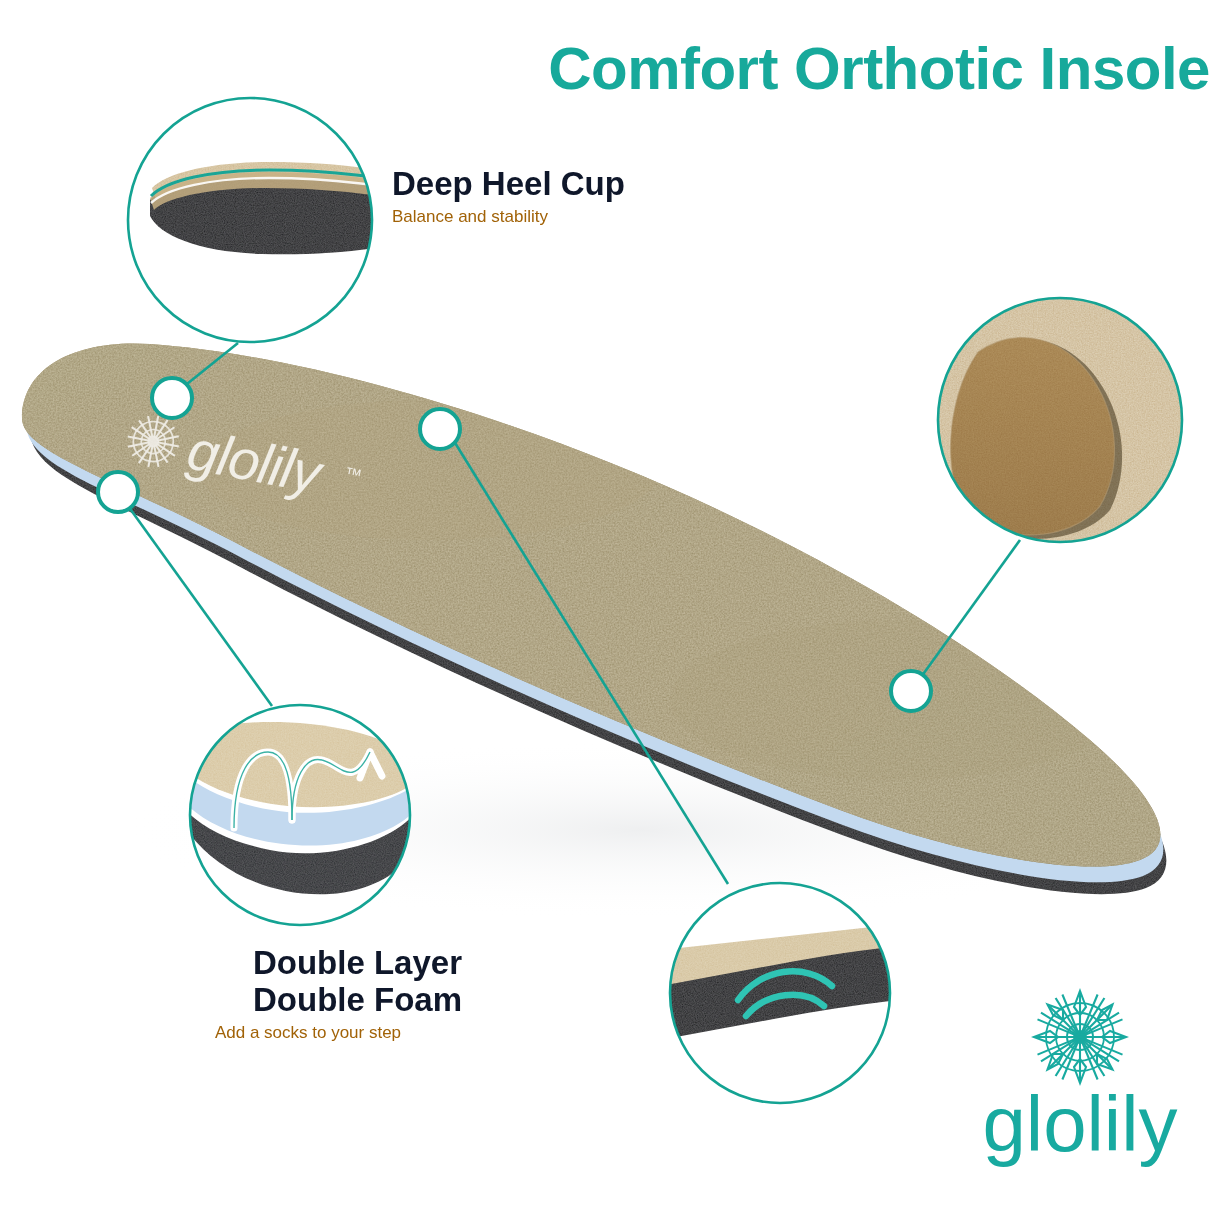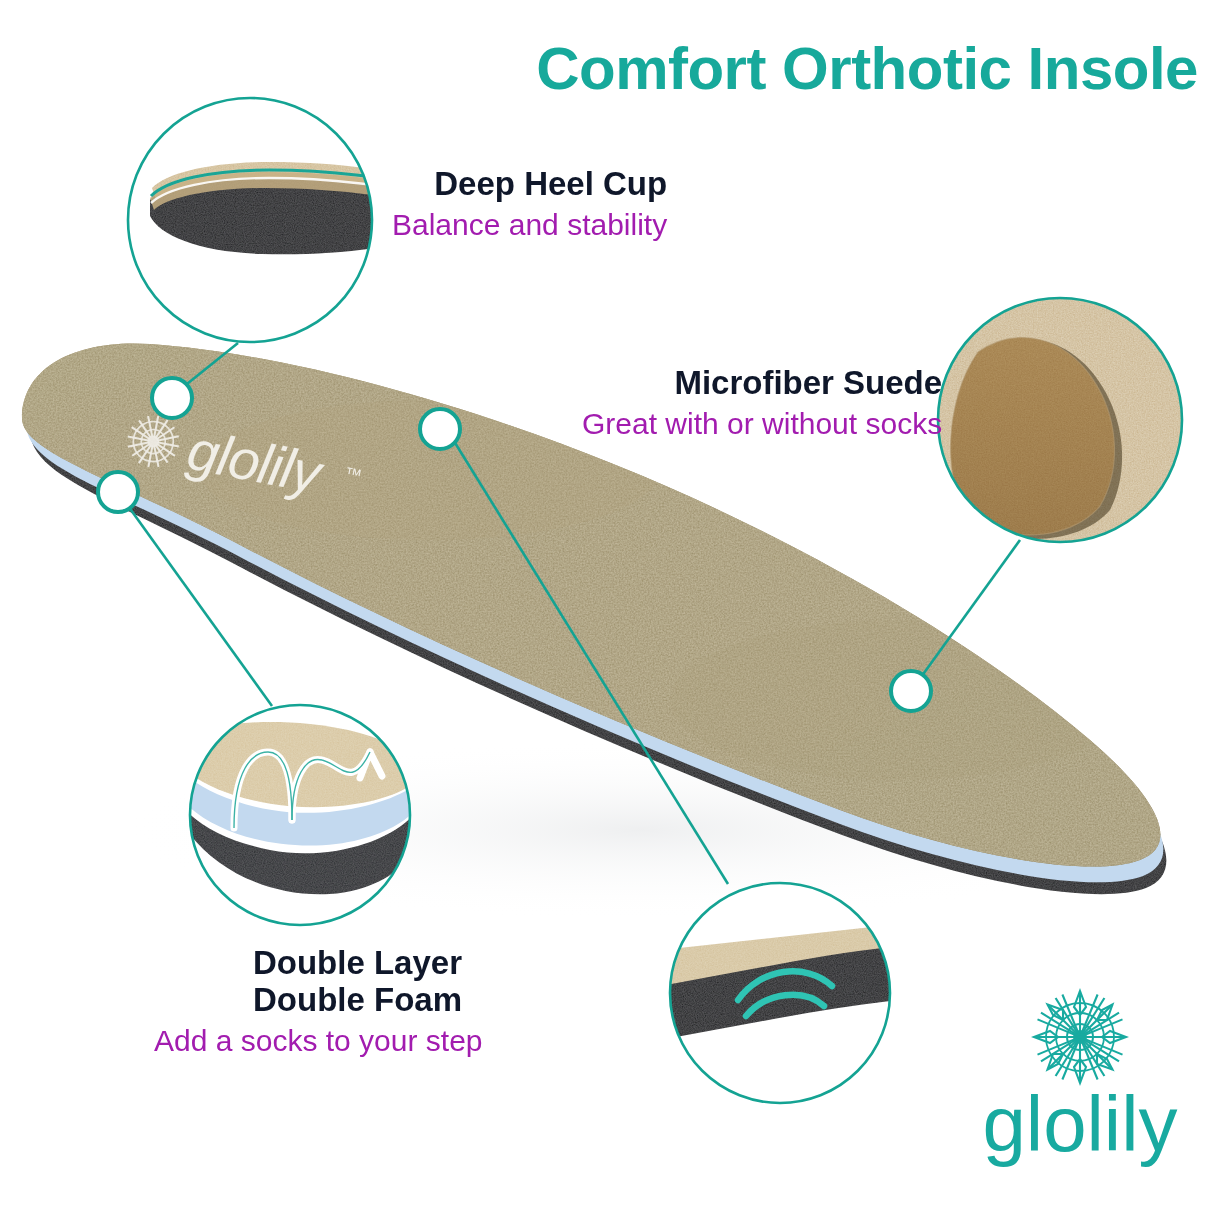--- a/index.html
+++ b/index.html
@@ -6,36 +6,36 @@
   html,body{margin:0;padding:0;background:#ffffff;}
   body{
     width:1214px;height:1214px;
     font-family:"Liberation Sans", sans-serif;
     overflow:hidden;position:relative;
   }
   #stage{position:absolute;left:0;top:0;width:1214px;height:1214px;background:#fff;}
 
   
   .title{
-    position:absolute;left:4px;top:34px;width:1194px;
+    position:absolute;left:16px;top:34px;width:1194px;
     text-align:right;
     font-size:60px;font-weight:bold;letter-spacing:-0.5px;
     color:#17a99b;
     font-family:"Liberation Sans", sans-serif;
     white-space:nowrap;
   }
 
   
   .callout{position:absolute;}
   .callout .hd{
     font-size:33px;font-weight:bold;color:#0f172a;
     line-height:1.12;white-space:nowrap;text-align:right;
   }
   .callout .sub{
-    font-size:30px;font-weight:normal;color:#a21caf;
+    font-size:17px;font-weight:normal;color:#a16207;
     line-height:1.25;white-space:nowrap;margin-top:3px;
   }
   .callout.ctr{text-align:center;}
 
   #c-heel{left:392px;top:166px;}
   #c-suede{left:582px;top:365px;}
   #c-foam{left:154px;top:945px;width:308px;}
   #c-arch{left:640px;top:1103px;width:290px;}
 
   
@@ -290,24 +290,20 @@
       <circle cx="440" cy="429" r="20"></circle>
       <circle cx="911" cy="691" r="20"></circle>
     </g>
   </svg>
 
   <div class="callout" id="c-heel">
     <div class="hd">Deep Heel Cup</div>
     <div class="sub">Balance and stability</div>
   </div>
 
-  <div class="callout" id="c-suede">
-    <div class="hd">Microfiber Suede</div>
-    <div class="sub">Great with or without socks</div>
-  </div>
 
   <div class="callout ctr" id="c-foam">
     <div class="hd">Double Layer</div>
     <div class="hd">Double Foam</div>
     <div class="sub">Add a socks to your step</div>
   </div>
 
 
   <div id="brand">
     <svg width="250" height="110" viewBox="0 0 250 110">

